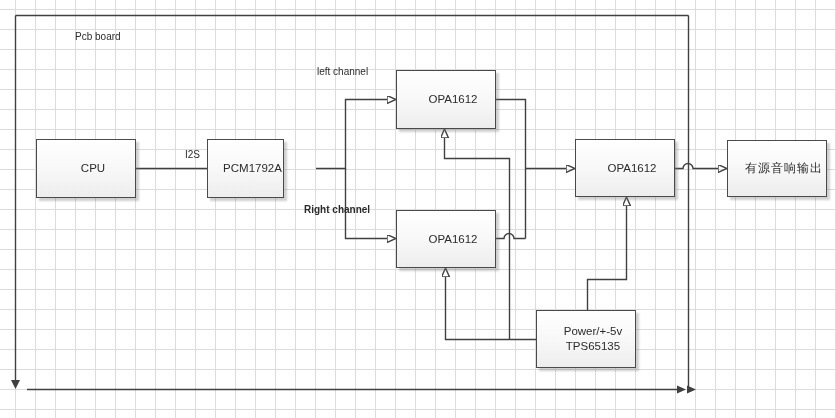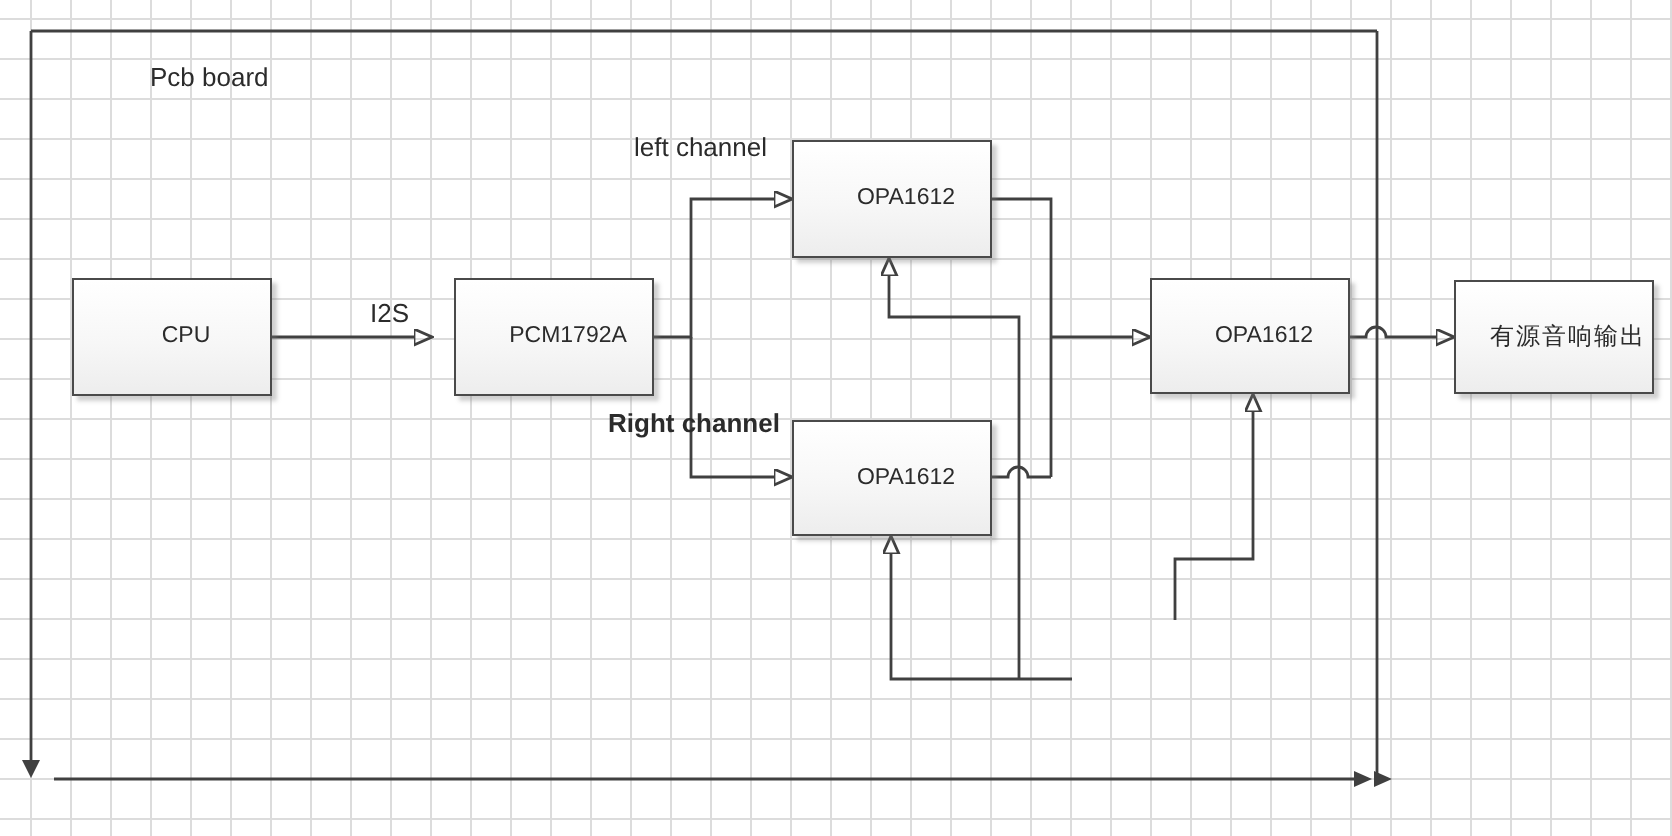--- a/index.html
+++ b/index.html
@@ -46,21 +46,21 @@
     line-height: 15px;
     padding-left: 14px;
   }
   .block.serif {
     font-family: "DejaVu Serif", "Liberation Serif", serif;
     font-size: 12px;
     letter-spacing: 1px;
   }
   .canvas-label {
     position: absolute;
-    font-size: 13px;
+    font-size: 10px;
     color: #2b2b2b;
     white-space: nowrap;
   }
 </style>
 </head>
 <body>
 
 <div id="canvas">
 
   <svg id="connectors" viewBox="0 0 836 418" xmlns="http://www.w3.org/2000/svg">
@@ -93,34 +93,38 @@
 
   <div class="canvas-label" style="left:75px; top:31px;">Pcb board</div>
   <div class="canvas-label" style="left:157px; top:149px;margin-left:28px;">I2S</div>
   <div class="canvas-label" style="left:317px; top:66px;">left channel</div>
   <div class="canvas-label" style="left:304px; top:204px;font-weight:bold;">Right channel</div>
 
   <div class="block" style="left:36px; top:139px; width:100px; height:59px;">
     <span>CPU</span>
   </div>
 
-  <div class="block" style="left:227px; top:139px; width:100px; height:59px;">
+  <div class="block" style="left:207px; top:139px; width:77px; height:59px;">
     <span>PCM1792A</span>
   </div>
 
   <div class="block" style="left:396px; top:70px; width:100px; height:59px;">
     <span>OPA1612</span>
   </div>
 
   <div class="block" style="left:396px; top:210px; width:100px; height:58px;">
     <span>OPA1612</span>
   </div>
 
   <div class="block" style="left:575px; top:139px; width:100px; height:58px;">
     <span>OPA1612</span>
   </div>
 
   <div class="block serif" style="left:727px; top:140px; width:100px; height:57px;">
     <span>有源音响输出</span>
   </div>
 
+  <div class="block" style="left:536px; top:310px; width:100px; height:58px;">
+    <span>Power/+-5v</span>
+    <span>TPS65135</span>
+  </div>
 
 </div>
 
 </body></html>

